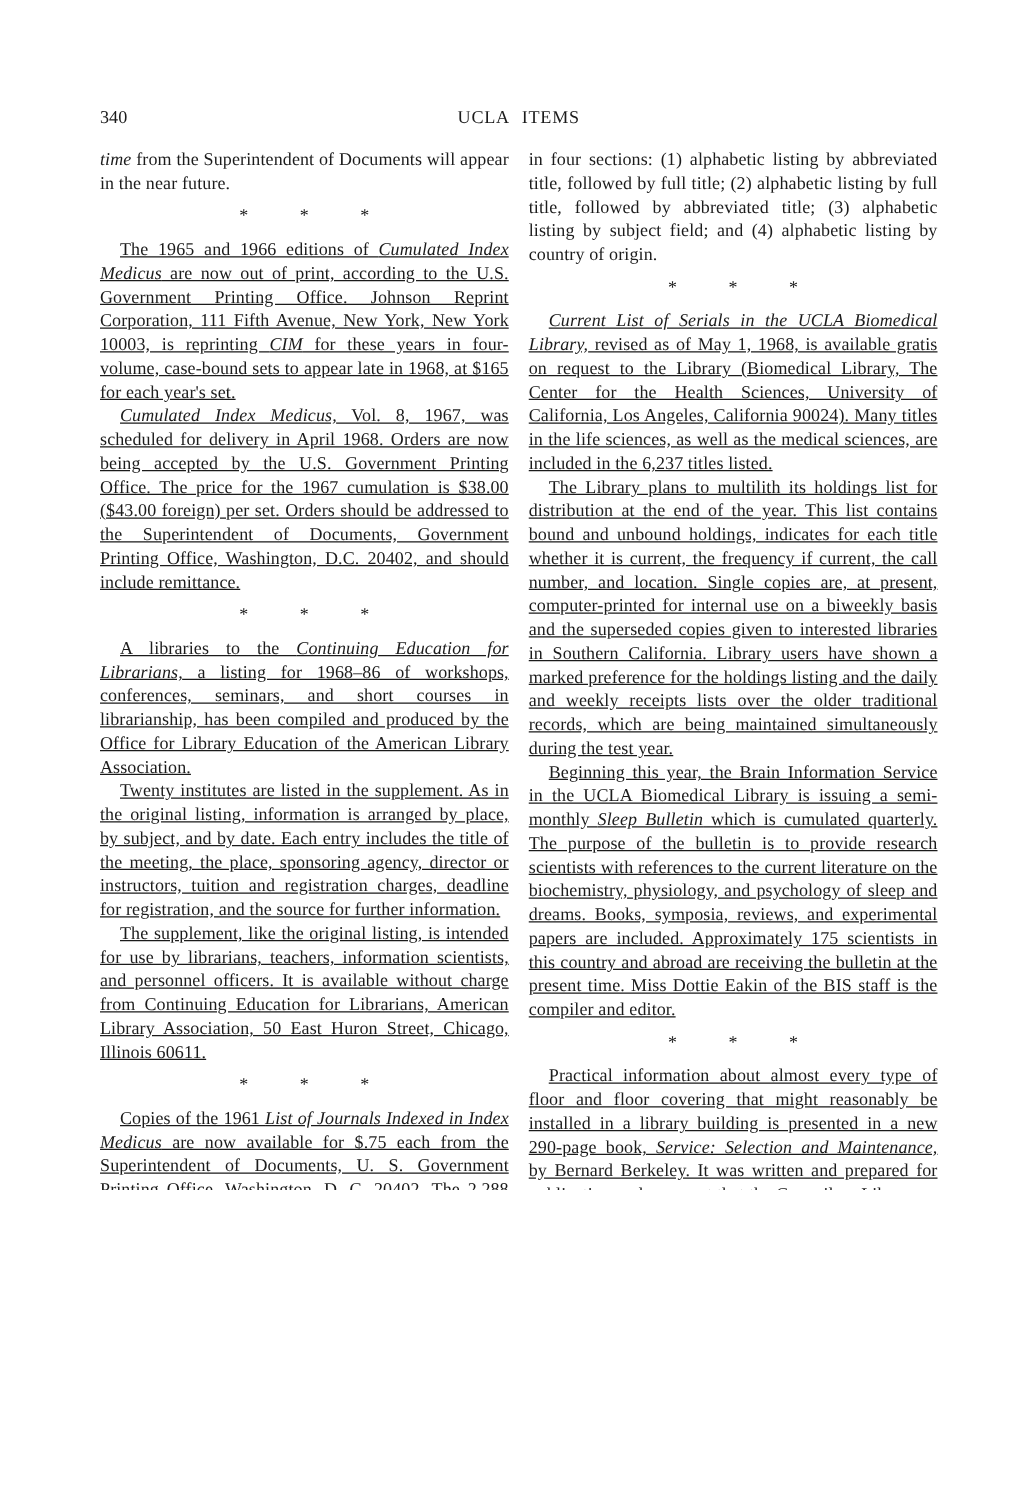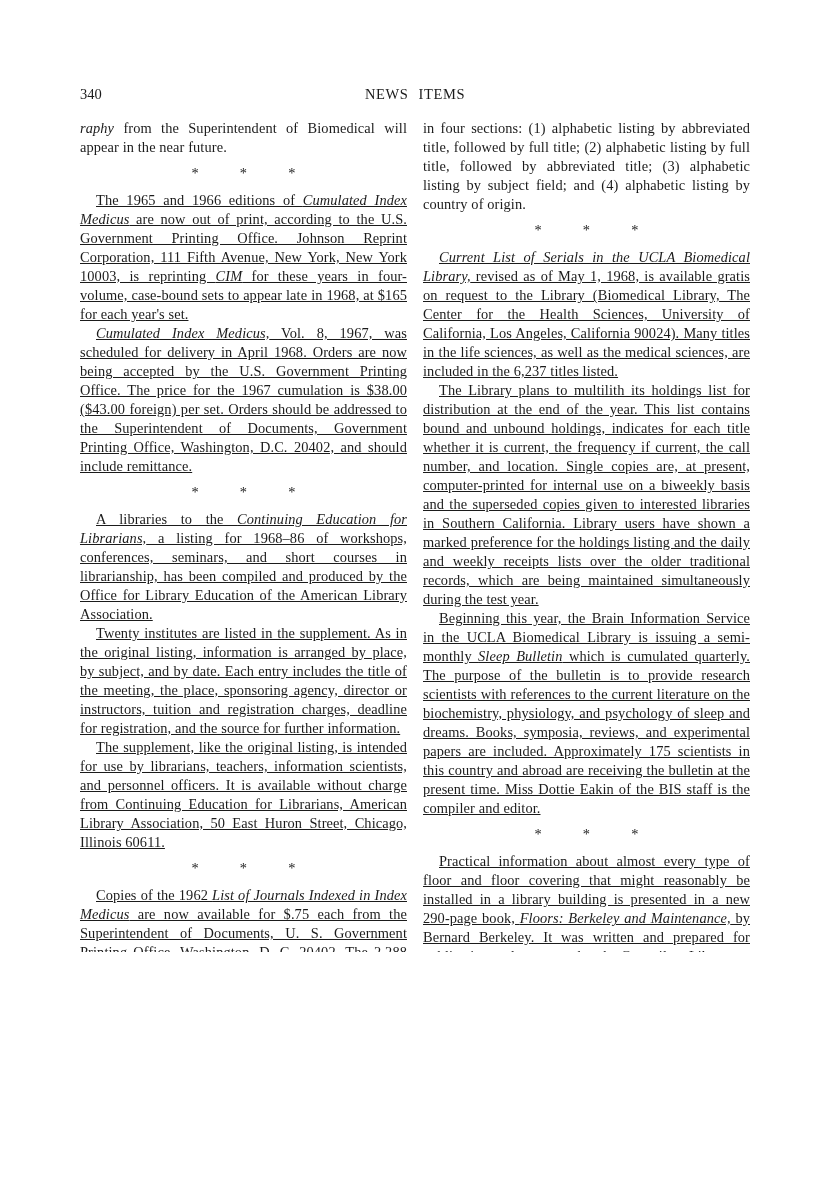--- a/index.html
+++ b/index.html
@@ -68,38 +68,38 @@
     word-spacing: 2.6em;
     margin: 7px 0 8px 0;
   }
 </style>
 </head>
 <body>
 
 <div class="sheet">
   <div class="header">
     <span class="page-number">340</span>
-    <span class="running-title">NEWS ITEMS</span>
+    <span class="running-title">UCLA ITEMS</span>
   </div>
   <div class="content">
     <div class="col">
-        <div class="para"><span class="it">raphy</span><span> from the Superintendent of Biomedical will appear in the near future.</span></div>
+        <div class="para"><span class="it">time</span><span> from the Superintendent of Documents will appear in the near future.</span></div>
         <div class="sep">* * *</div>
         <div class="para indent"><span>The 1965 and 1966 editions of </span><span class="it">Cumulated Index Medicus</span><span> are now out of print, according to the U.S. Government Printing Office. Johnson Reprint Corporation, 111 Fifth Avenue, New York, New York 10003, is reprinting </span><span class="it">CIM</span><span> for these years in four-volume, case-bound sets to appear late in 1968, at $165 for each year's set.</span></div>
         <div class="para indent"><span class="it">Cumulated Index Medicus,</span><span> Vol. 8, 1967, was scheduled for delivery in April 1968. Orders are now being accepted by the U.S. Government Printing Office. The price for the 1967 cumulation is $38.00 ($43.00 foreign) per set. Orders should be addressed to the Superintendent of Documents, Government Printing Office, Washington, D.C. 20402, and should include remittance.</span></div>
         <div class="sep">* * *</div>
         <div class="para indent"><span>A libraries to the </span><span class="it">Continuing Education for Librarians,</span><span> a listing for 1968–86 of workshops, conferences, seminars, and short courses in librarianship, has been compiled and produced by the Office for Library Education of the American Library Association.</span></div>
         <div class="para indent"><span>Twenty institutes are listed in the supplement. As in the original listing, information is arranged by place, by subject, and by date. Each entry includes the title of the meeting, the place, sponsoring agency, director or instructors, tuition and registration charges, deadline for registration, and the source for further information.</span></div>
         <div class="para indent"><span>The supplement, like the original listing, is intended for use by librarians, teachers, information scientists, and personnel officers. It is available without charge from Continuing Education for Librarians, American Library Association, 50 East Huron Street, Chicago, Illinois 60611.</span></div>
         <div class="sep">* * *</div>
-        <div class="para indent"><span>Copies of the 1962 </span><span class="it">List of Journals Indexed in Index Medicus</span><span> are now available for $.75 each from the Superintendent of Documents, U. S. Government Printing Office, Washington, D. C. 20402. The 2,288 journals being indexed for MEDLARS as of October 1968, are listed</span></div>
+        <div class="para indent"><span>Copies of the 1961 </span><span class="it">List of Journals Indexed in Index Medicus</span><span> are now available for $.75 each from the Superintendent of Documents, U. S. Government Printing Office, Washington, D. C. 20402. The 2,288 journals being indexed for MEDLARS as of October 1968, are listed</span></div>
       </div>
     <div class="col">
         <div class="para"><span>in four sections: (1) alphabetic listing by abbreviated title, followed by full title; (2) alphabetic listing by full title, followed by abbreviated title; (3) alphabetic listing by subject field; and (4) alphabetic listing by country of origin.</span></div>
         <div class="sep">* * *</div>
         <div class="para indent"><span class="it">Current List of Serials in the UCLA Biomedical Library,</span><span> revised as of May 1, 1968, is available gratis on request to the Library (Biomedical Library, The Center for the Health Sciences, University of California, Los Angeles, California 90024). Many titles in the life sciences, as well as the medical sciences, are included in the 6,237 titles listed.</span></div>
         <div class="para indent"><span>The Library plans to multilith its holdings list for distribution at the end of the year. This list contains bound and unbound holdings, indicates for each title whether it is current, the frequency if current, the call number, and location. Single copies are, at present, computer-printed for internal use on a biweekly basis and the superseded copies given to interested libraries in Southern California. Library users have shown a marked preference for the holdings listing and the daily and weekly receipts lists over the older traditional records, which are being maintained simultaneously during the test year.</span></div>
         <div class="para indent"><span>Beginning this year, the Brain Information Service in the UCLA Biomedical Library is issuing a semi-monthly </span><span class="it">Sleep Bulletin</span><span> which is cumulated quarterly. The purpose of the bulletin is to provide research scientists with references to the current literature on the biochemistry, physiology, and psychology of sleep and dreams. Books, symposia, reviews, and experimental papers are included. Approximately 175 scientists in this country and abroad are receiving the bulletin at the present time. Miss Dottie Eakin of the BIS staff is the compiler and editor.</span></div>
         <div class="sep">* * *</div>
-        <div class="para indent"><span>Practical information about almost every type of floor and floor covering that might reasonably be installed in a library building is presented in a new 290-page book, </span><span class="it">Floors: Berkeley and Maintenance,</span><span> by Bernard Berkeley. It was written and prepared for publication under a grant that the Council on Library</span></div>
+        <div class="para indent"><span>Practical information about almost every type of floor and floor covering that might reasonably be installed in a library building is presented in a new 290-page book, </span><span class="it">Service: Selection and Maintenance,</span><span> by Bernard Berkeley. It was written and prepared for publication under a grant that the Council on Library</span></div>
       </div>
   </div>
 </div>
 
 </body></html>

